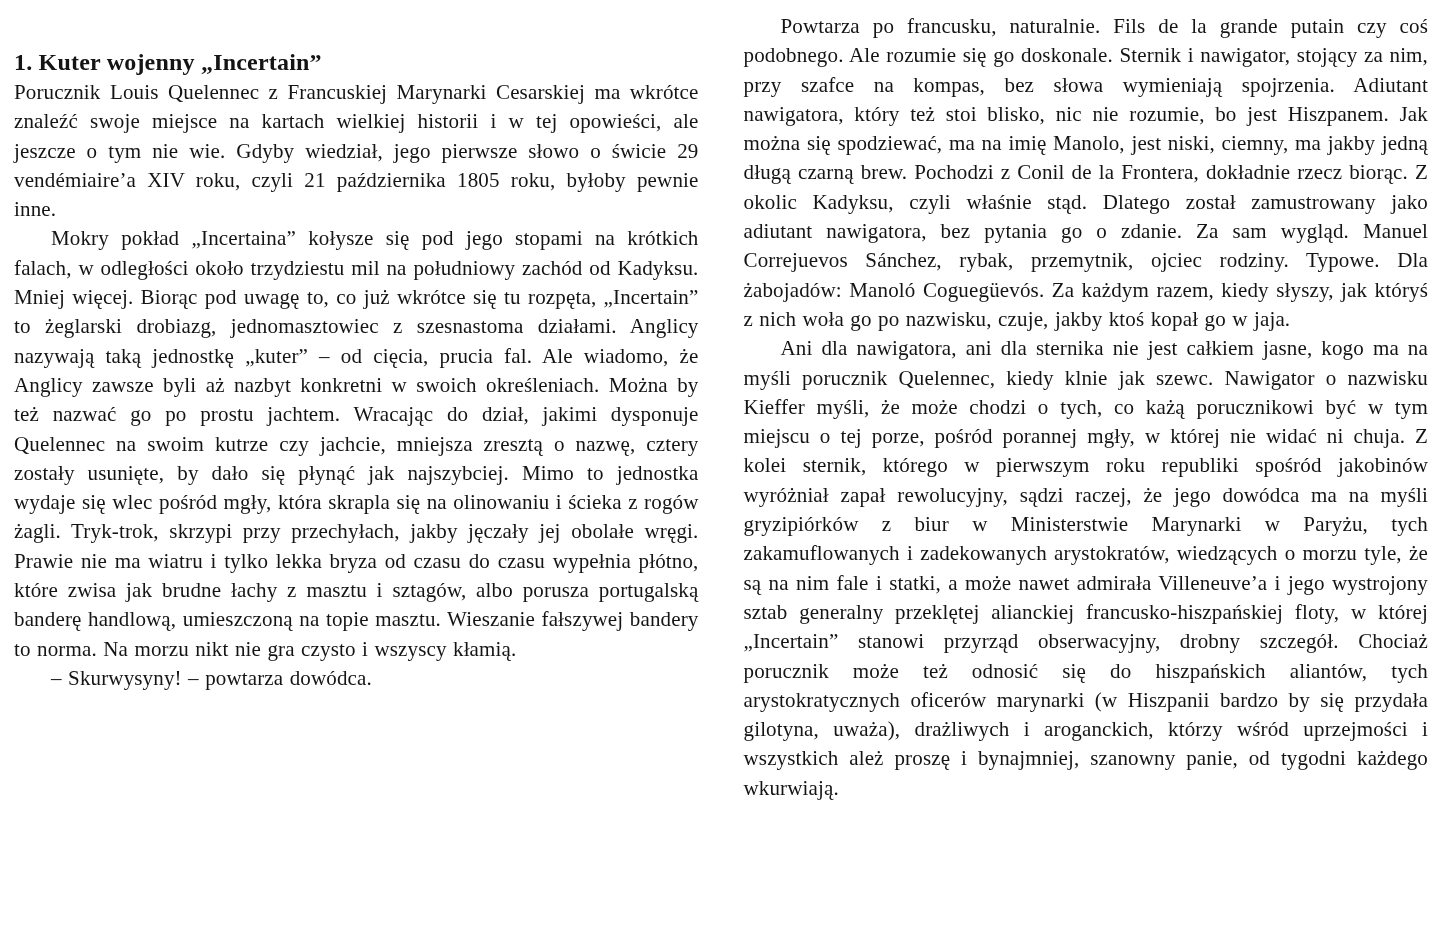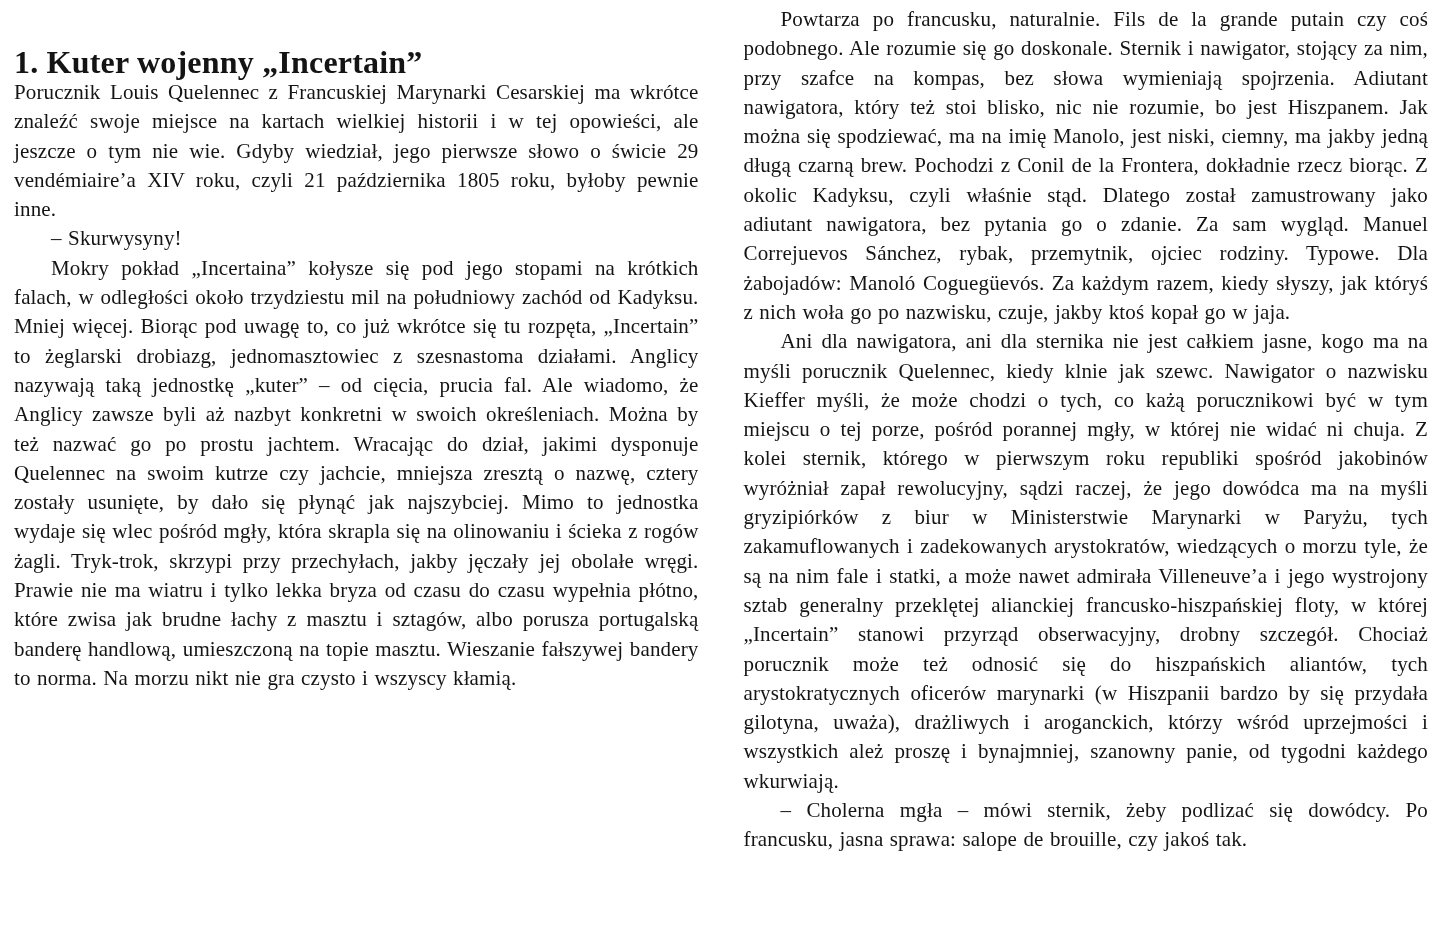--- a/index.html
+++ b/index.html
@@ -21,25 +21,25 @@
     padding: 0 17px 0 14px;
     display: flex;
     gap: 45px;
     background: #ffffff;
   }
   .column {
     flex: 1 1 0;
     min-width: 0;
   }
   .column-right {
-    padding-top: 5px;
+    padding-top: 12px;
   }
   .chapter-title {
     margin: 46px 0 0 0;
-    font-size: 32px;
+    font-size: 24px;
     line-height: 32px;
     font-weight: bold;
     color: #141414;
     letter-spacing: 0.2px;
   }
   .para {
     margin: 0;
     font-size: 21px;
     line-height: 29.3px;
     text-align: justify;
@@ -57,28 +57,27 @@
 </head>
 <body>
 
 <div class="page">
 
   <div class="column column-left">
     <h1 class="chapter-title">1. Kuter wojenny „Incertain”</h1>
 
     <p class="para no-indent first-body">Porucznik Louis Quelennec z Francuskiej Marynarki Cesarskiej ma wkrótce znaleźć swoje miejsce na kartach wielkiej historii i w tej opowieści, ale jeszcze o tym nie wie. Gdyby wiedział, jego pierwsze słowo o świcie 29 vendémiaire’a XIV roku, czyli 21 października 1805 roku, byłoby pewnie inne.</p>
 
-    <p class="para">– Skurwysyny!</p>
 
     <p class="para">Mokry pokład „Incertaina” kołysze się pod jego stopami na krótkich falach, w odległości około trzydziestu mil na południowy zachód od Kadyksu. Mniej więcej. Biorąc pod uwagę to, co już wkrótce się tu rozpęta, „Incertain” to żeglarski drobiazg, jednomasztowiec z szesnastoma działami. Anglicy nazywają taką jednostkę „kuter” – od cięcia, prucia fal. Ale wiadomo, że Anglicy zawsze byli aż nazbyt konkretni w swoich określeniach. Można by też nazwać go po prostu jachtem. Wracając do dział, jakimi dysponuje Quelennec na swoim kutrze czy jachcie, mniejsza zresztą o nazwę, cztery zostały usunięte, by dało się płynąć jak najszybciej. Mimo to jednostka wydaje się wlec pośród mgły, która skrapla się na olinowaniu i ścieka z rogów żagli. Tryk-trok, skrzypi przy przechyłach, jakby jęczały jej obolałe wręgi. Prawie nie ma wiatru i tylko lekka bryza od czasu do czasu wypełnia płótno, które zwisa jak brudne łachy z masztu i sztagów, albo porusza portugalską banderę handlową, umieszczoną na topie masztu. Wieszanie fałszywej bandery to norma. Na morzu nikt nie gra czysto i wszyscy kłamią.</p>
 
+    <p class="para">– Skurwysyny! – powtarza dowódca.</p>
   </div>
 
   <div class="column column-right">
     <p class="para">Powtarza po francusku, naturalnie. Fils de la grande putain czy coś podobnego. Ale rozumie się go doskonale. Sternik i nawigator, stojący za nim, przy szafce na kompas, bez słowa wymieniają spojrzenia. Adiutant nawigatora, który też stoi blisko, nic nie rozumie, bo jest Hiszpanem. Jak można się spodziewać, ma na imię Manolo, jest niski, ciemny, ma jakby jedną długą czarną brew. Pochodzi z Conil de la Frontera, dokładnie rzecz biorąc. Z okolic Kadyksu, czyli właśnie stąd. Dlatego został zamustrowany jako adiutant nawigatora, bez pytania go o zdanie. Za sam wygląd. Manuel Correjuevos Sánchez, rybak, przemytnik, ojciec rodziny. Typowe. Dla żabojadów: Manoló Coguegüevós. Za każdym razem, kiedy słyszy, jak któryś z nich woła go po nazwisku, czuje, jakby ktoś kopał go w jaja.</p>
 
 
     <p class="para">Ani dla nawigatora, ani dla sternika nie jest całkiem jasne, kogo ma na myśli porucznik Quelennec, kiedy klnie jak szewc. Nawigator o nazwisku Kieffer myśli, że może chodzi o tych, co każą porucznikowi być w tym miejscu o tej porze, pośród porannej mgły, w której nie widać ni chuja. Z kolei sternik, którego w pierwszym roku republiki spośród jakobinów wyróżniał zapał rewolucyjny, sądzi raczej, że jego dowódca ma na myśli gryzipiórków z biur w Ministerstwie Marynarki w Paryżu, tych zakamuflowanych i zadekowanych arystokratów, wiedzących o morzu tyle, że są na nim fale i statki, a może nawet admirała Villeneuve’a i jego wystrojony sztab generalny przeklętej alianckiej francusko-hiszpańskiej floty, w której „Incertain” stanowi przyrząd obserwacyjny, drobny szczegół. Chociaż porucznik może też odnosić się do hiszpańskich aliantów, tych arystokratycznych oficerów marynarki (w Hiszpanii bardzo by się przydała gilotyna, uważa), drażliwych i aroganckich, którzy wśród uprzejmości i wszystkich ależ proszę i bynajmniej, szanowny panie, od tygodni każdego wkurwiają.</p>
 
-    <p class="para">– Cholerna mgła – mówi sternik, żeby podlizać się dowódcy. Po francusku, jasna sprawa: salope de brouille, czy jakoś tak.</p>
   </div>
 
 </div>
 
 </body></html>

